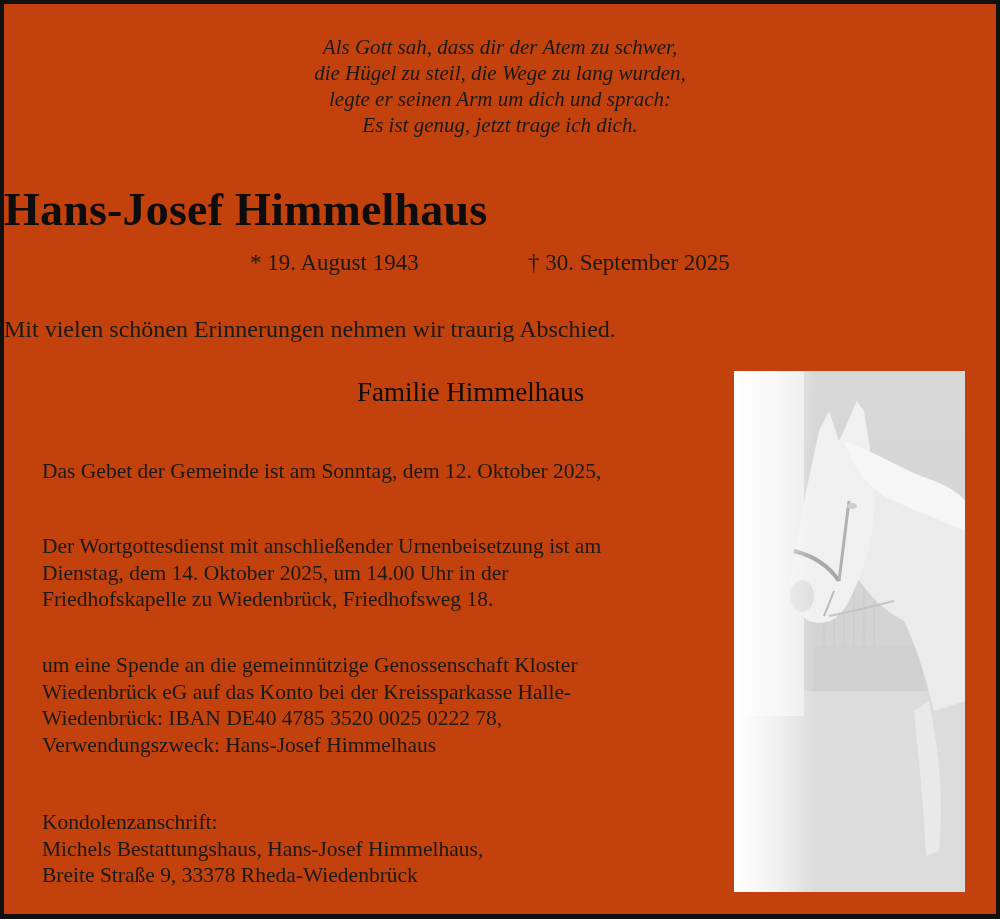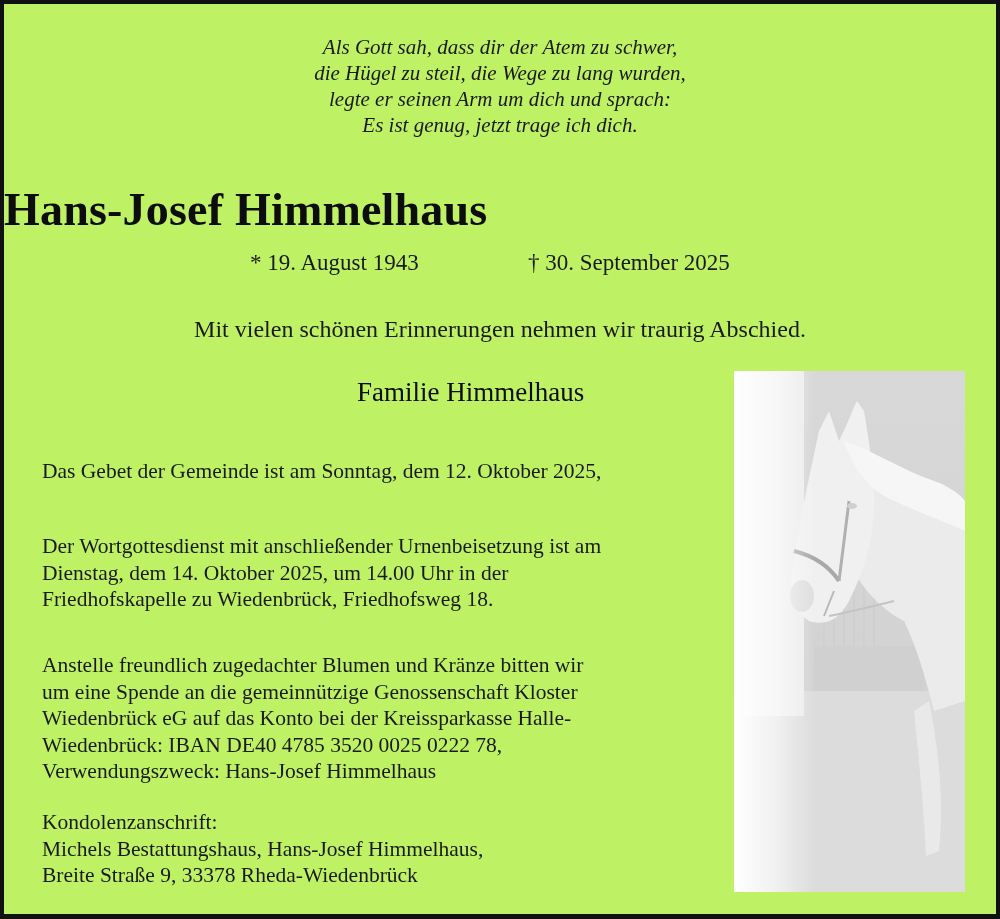--- a/index.html
+++ b/index.html
@@ -1,40 +1,40 @@
 <!DOCTYPE html>
 <html><head>
   <meta charset="utf-8">
   <style>
     html, body { margin: 0; padding: 0; background: #ffffff; }
     body { width: 1000px; height: 919px; position: relative; overflow: hidden; }
     .frame {
       position: absolute; left: 0; top: 0; width: 1000px; height: 919px;
       box-sizing: border-box; border: 4px solid #111111; border-bottom-width: 5px;
-      background: #bef264;
+      background: #c2410c;
       font-family: "Liberation Serif", "DejaVu Serif", serif;
       color: #1a1a1a;
     }
     .poem {
       position: absolute; left: 0; right: 0; top: 30px;
       text-align: center; font-style: italic; font-size: 21px; line-height: 26px;
     }
     .poem div { white-space: nowrap; }
     .name {
       position: absolute; left: 0; right: 0; top: 178px;
       text-align: left; font-weight: bold; font-size: 46px; line-height: 56px;
       color: #0d0d0d; letter-spacing: 0.2px;
     }
     .dates {
       position: absolute; top: 244px; font-size: 23px; line-height: 30px; white-space: nowrap; text-align: center;
     }
     .birth { left: 246px; }
     .death { left: 524px; }
     .farewell {
-      position: absolute; left: 0; right: 0; top: 309px; text-align: center;
+      position: absolute; left: 0; right: 0; top: 309px; text-align: left;
       font-size: 24px; line-height: 32px; white-space: nowrap;
     }
     .family {
       position: absolute; left: 353px; top: 371px;
       font-weight: normal; font-size: 27px; line-height: 34px; color: #0d0d0d; white-space: nowrap;
     }
     .para {
       position: absolute; left: 38px; font-size: 21.5px; line-height: 26.5px;
     }
     .para div { white-space: nowrap; }
@@ -73,21 +73,20 @@
     <div>Das Gebet der Gemeinde ist am Sonntag, dem 12. Oktober 2025,</div>
   </div>
 
   <div class="para p2">
     <div>Der Wortgottesdienst mit anschließender Urnenbeisetzung ist am</div>
     <div>Dienstag, dem 14. Oktober 2025, um 14.00 Uhr in der</div>
     <div>Friedhofskapelle zu Wiedenbrück, Friedhofsweg 18.</div>
   </div>
 
   <div class="para p3">
-    <div>Anstelle freundlich zugedachter Blumen und Kränze bitten wir</div>
     <div>um eine Spende an die gemeinnützige Genossenschaft Kloster</div>
     <div>Wiedenbrück eG auf das Konto bei der Kreissparkasse Halle-</div>
     <div>Wiedenbrück: IBAN DE40 4785 3520 0025 0222 78,</div>
     <div>Verwendungszweck: Hans-Josef Himmelhaus</div>
   </div>
 
   <div class="para p4">
     <div>Kondolenzanschrift:</div>
     <div>Michels Bestattungshaus, Hans-Josef Himmelhaus,</div>
     <div>Breite Straße 9, 33378 Rheda-Wiedenbrück</div>

